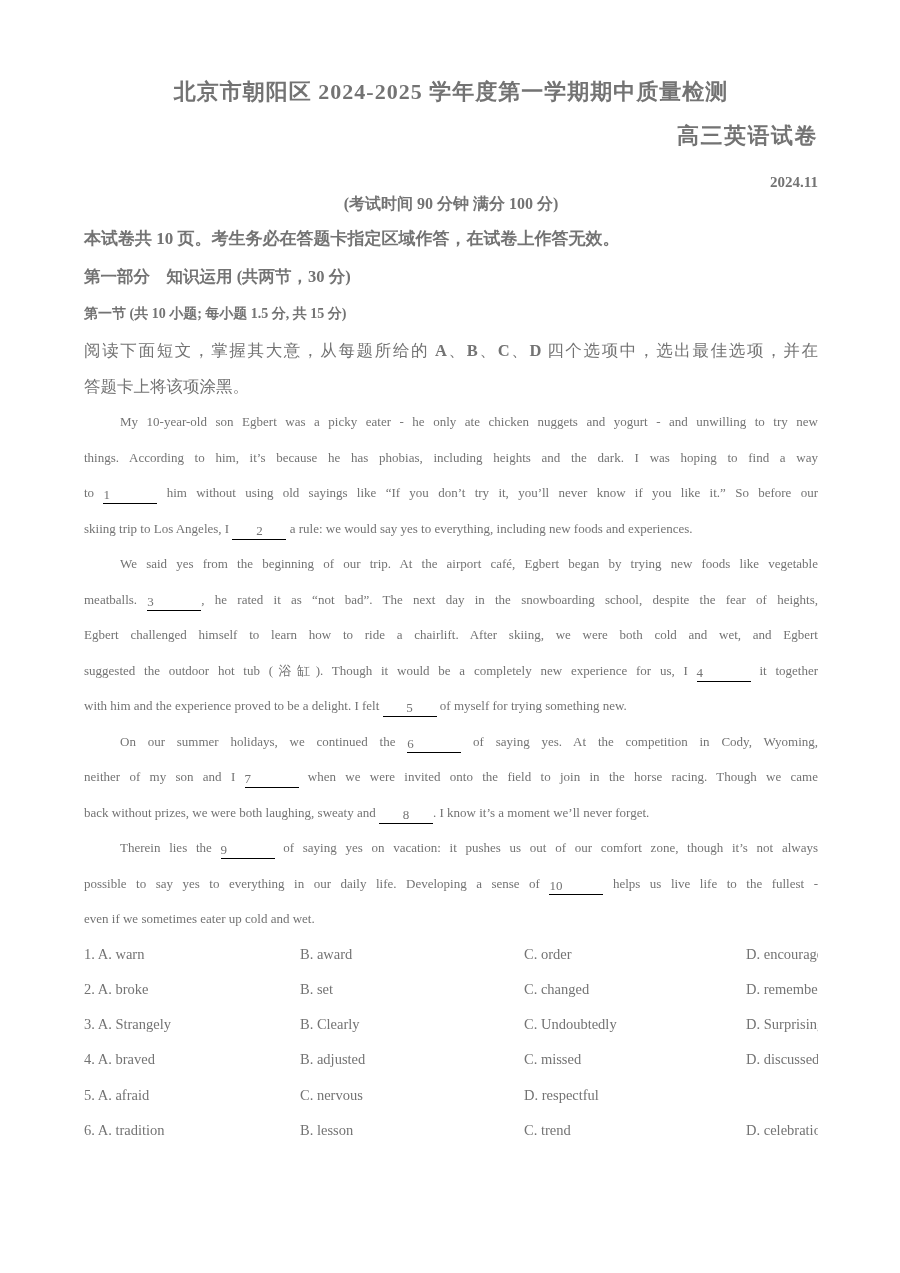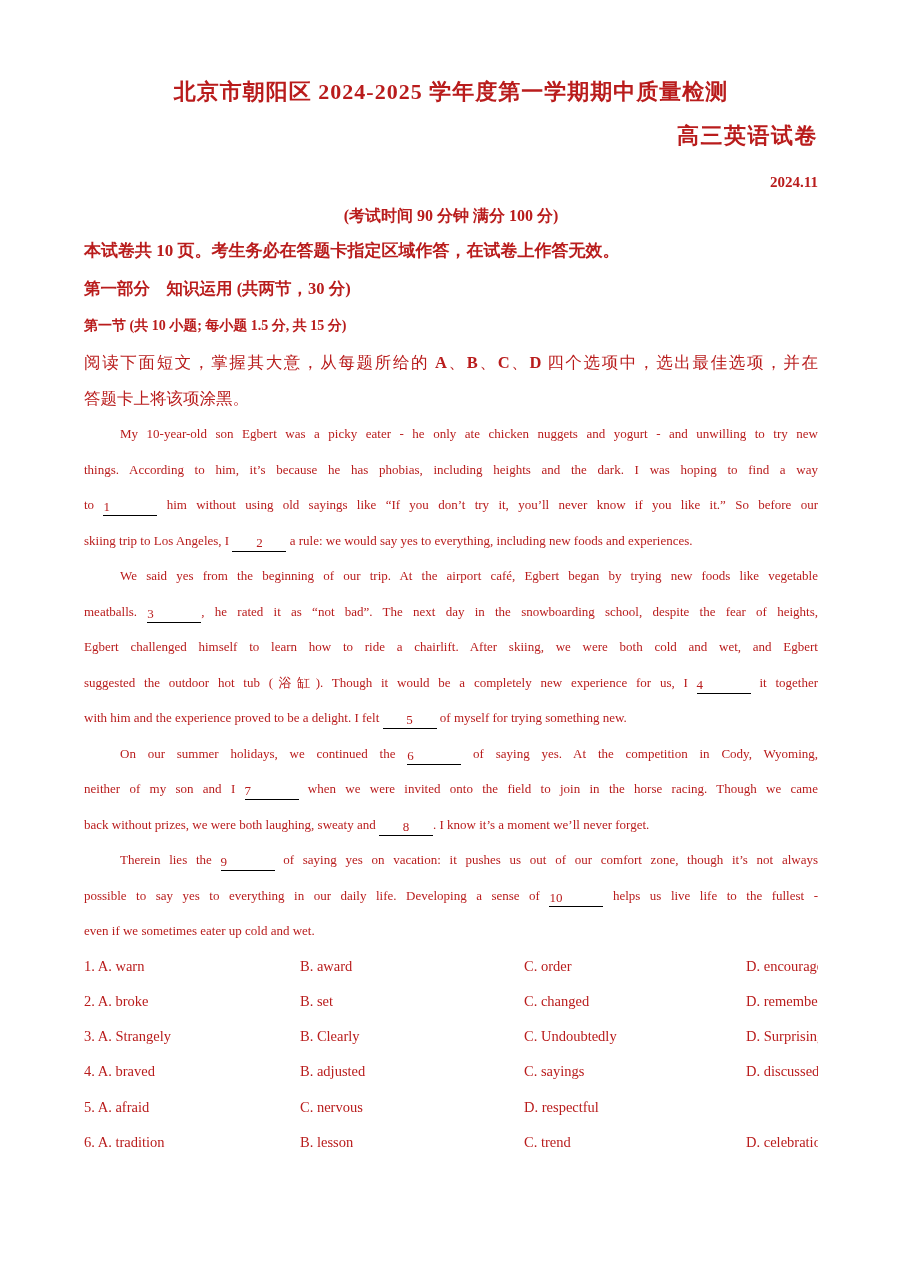--- a/index.html
+++ b/index.html
@@ -2,39 +2,39 @@
 <html><head>
 <meta charset="utf-8">
 <style>
   html,body{margin:0;padding:0;background:#ffffff;}
   .page{
     position:relative;
     width:900px;height:1273px;
     box-sizing:border-box;
     padding:78px 82px 0 84px;
     background:#ffffff;
-    color:#b91c1c;
+    color:#737373;
     font-family:"Liberation Serif","DejaVu Serif",serif;
     overflow:hidden;
   }
   .title{
     font-size:22px;font-weight:bold;text-align:center;
     line-height:28px;letter-spacing:1px;
   }
   .subtitle{
     font-size:22px;font-weight:bold;text-align:right;
     line-height:28px;letter-spacing:1.5px;margin-top:16px;
   }
   .date{
     font-size:15px;font-weight:bold;text-align:right;
     line-height:20px;margin-top:22px;
   }
   .exam-info{
     font-size:16px;font-weight:bold;text-align:center;
-    line-height:23px;margin-top:12px;
+    line-height:23px;
   }
   .notice{
     font-size:17px;font-weight:bold;line-height:23px;margin-top:12px;
   }
   .part-heading{
     font-size:16.5px;font-weight:bold;line-height:23px;margin-top:15px;
   }
   .section-heading{
     font-size:14px;font-weight:bold;line-height:23px;margin-top:14px;
   }
@@ -117,21 +117,21 @@
       </div>
       <div class="q-row">
         <span class="q-cell"><span>3. </span><span>A. </span><span>Strangely</span></span>
         <span class="q-cell"><span>B. </span><span>Clearly</span></span>
         <span class="q-cell"><span>C. </span><span>Undoubtedly</span></span>
         <span class="q-cell"><span>D. </span><span>Surprisingly</span></span>
       </div>
       <div class="q-row">
         <span class="q-cell"><span>4. </span><span>A. </span><span>braved</span></span>
         <span class="q-cell"><span>B. </span><span>adjusted</span></span>
-        <span class="q-cell"><span>C. </span><span>sayings</span></span>
+        <span class="q-cell"><span>C. </span><span>missed</span></span>
         <span class="q-cell"><span>D. </span><span>discussed</span></span>
       </div>
       <div class="q-row">
         <span class="q-cell"><span>5. </span><span>A. </span><span>afraid</span></span>
         <span class="q-cell"><span>C. </span><span>nervous</span></span>
         <span class="q-cell"><span>D. </span><span>respectful</span></span>
       </div>
       <div class="q-row">
         <span class="q-cell"><span>6. </span><span>A. </span><span>tradition</span></span>
         <span class="q-cell"><span>B. </span><span>lesson</span></span>

